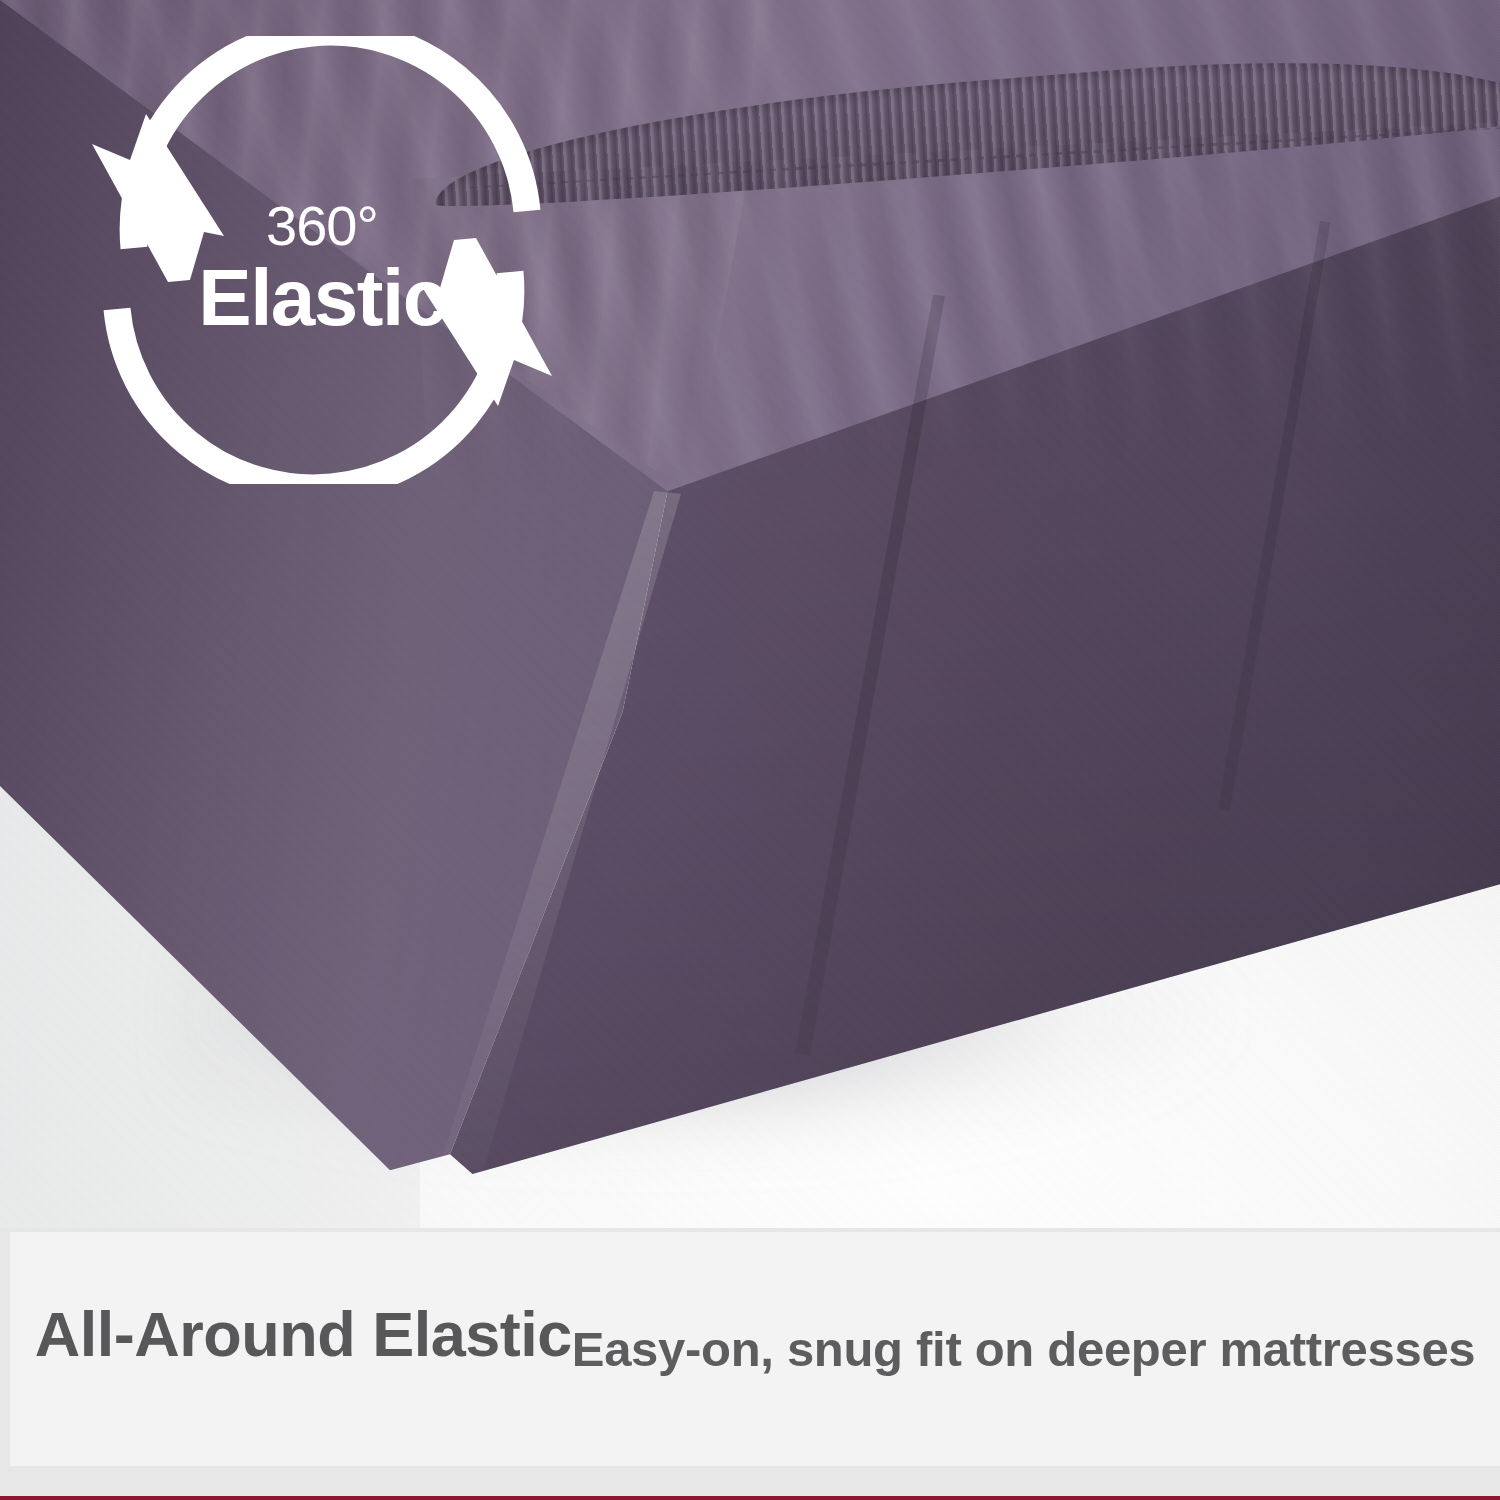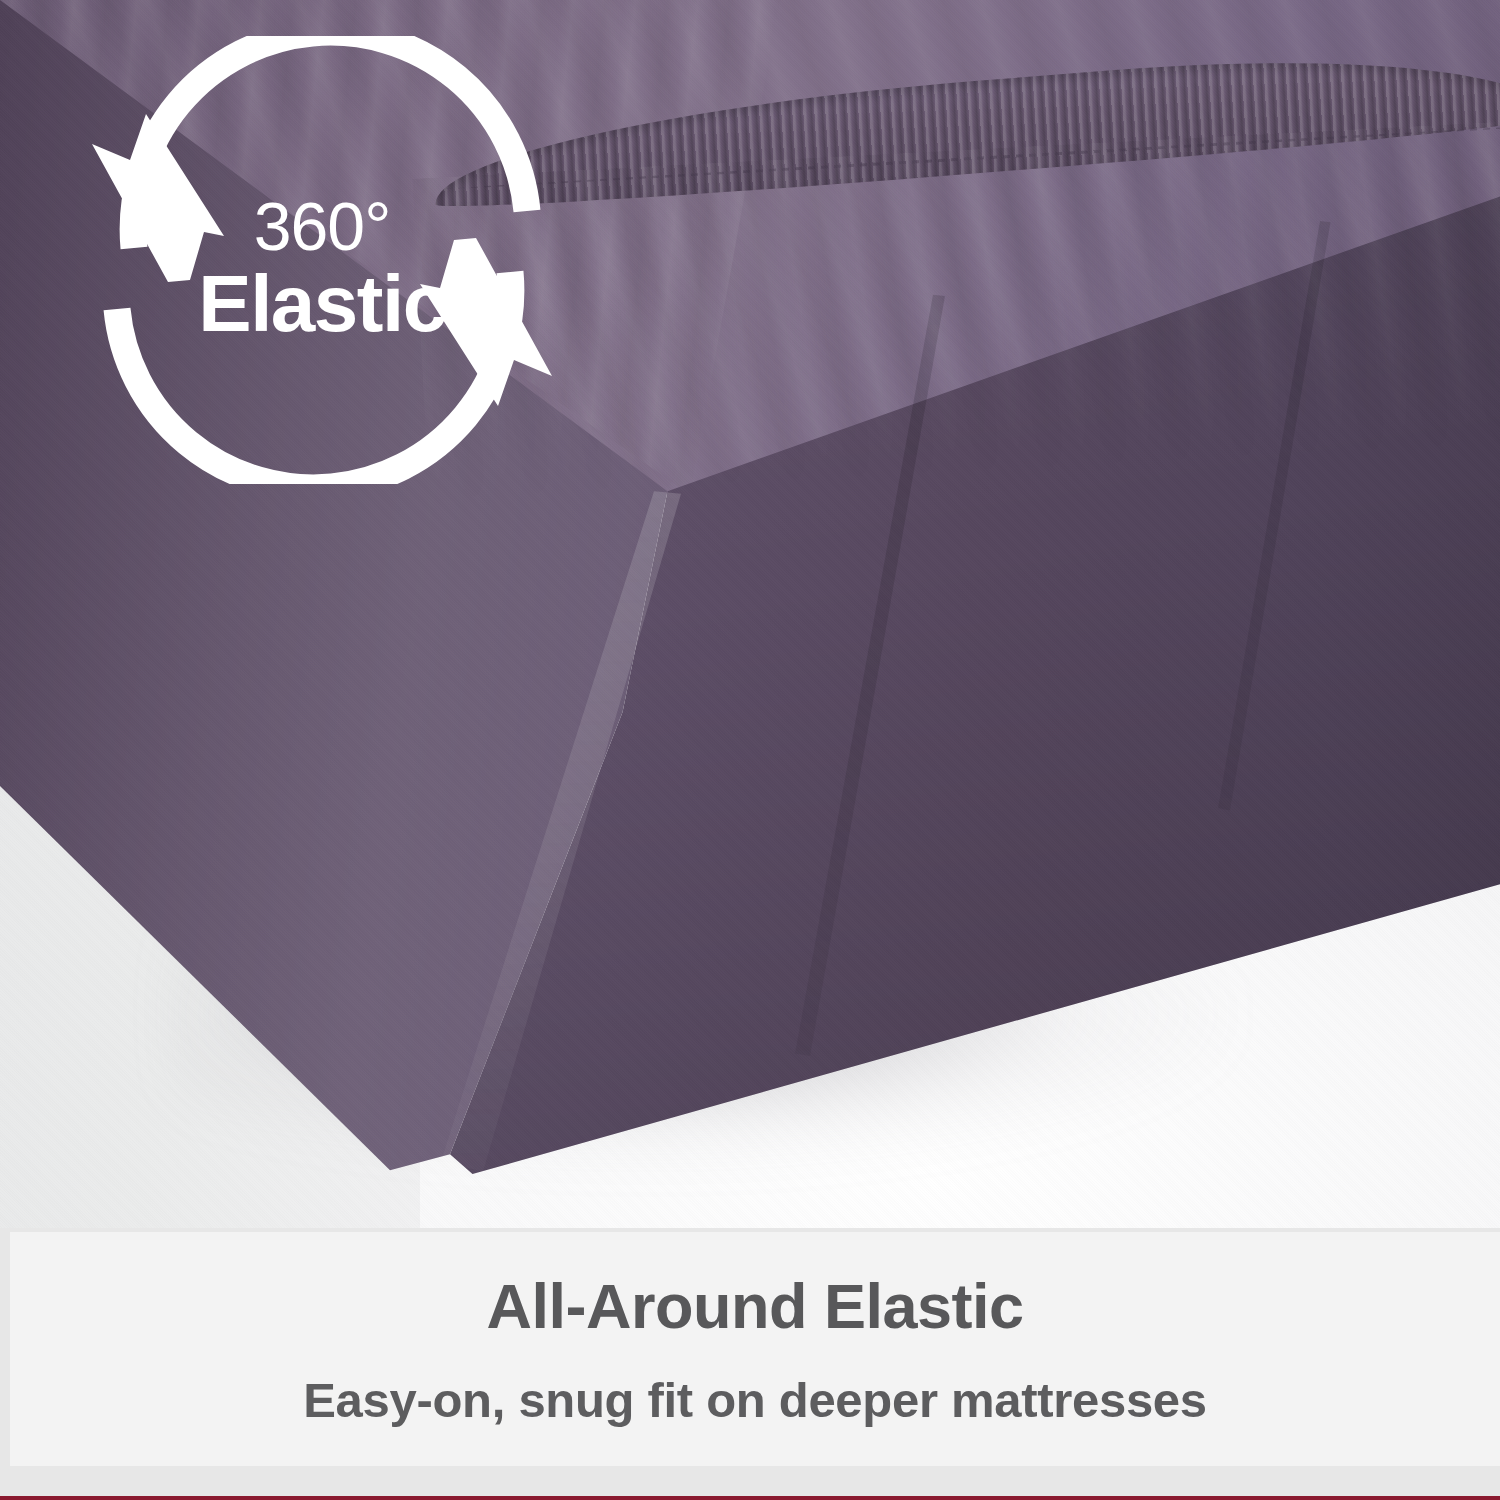--- a/index.html
+++ b/index.html
@@ -263,21 +263,21 @@
     display: flex;
     flex-direction: column;
     align-items: center;
     justify-content: center;
     color: #ffffff;
     line-height: 1.0;
     text-align: center;
     pointer-events: none;
   }
   .badge-line1 {
-    font-size: 68px;
+    font-size: 56px;
     font-weight: 400;
     letter-spacing: -1px;
     margin-bottom: 4px;
     margin-top: 16px;
   }
   .badge-line2 {
     font-size: 80px;
     font-weight: 700;
     letter-spacing: -1.5px;
   }
@@ -288,21 +288,21 @@
     left: 0; top: 1228px;
     width: 1500px; height: 272px;
     background: #e7e7e7;
   }
   .caption-panel {
     position: absolute;
     left: 10px; top: 1232px;
     width: 1490px; height: 234px;
     background: #f3f3f3;
     display: flex;
-    flex-direction: column;
+    flex-direction: row;
     align-items: center;
     justify-content: center;
   }
   .caption-title {
     font-size: 63px;
     font-weight: 700;
     color: #58585a;
     letter-spacing: -0.5px;
     margin: 0 0 30px 0;
     text-align: center;

